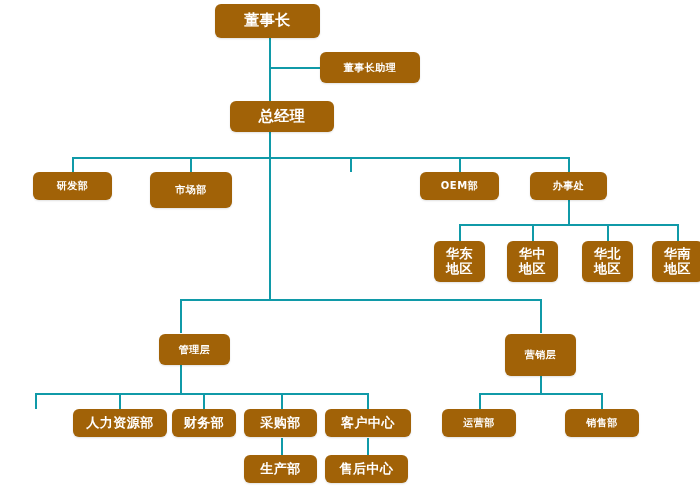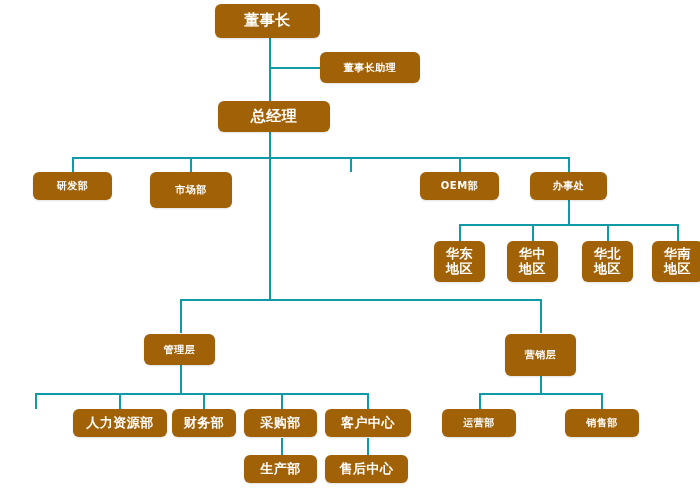--- a/index.html
+++ b/index.html
@@ -88,21 +88,21 @@
 
   <div class="line v" style="left:540px; top:365px; height:29px;"></div>
   <div class="line h" style="left:479px; top:393px; width:124px;"></div>
   <div class="line v" style="left:479px; top:393px; height:16px;"></div>
   <div class="line v" style="left:601px; top:393px; height:16px;"></div>
 
   <div class="node sz-lg" style="left:215px; top:4px; width:105px; height:34px;">董事长</div>
 
   <div class="node sz-md" style="left:320px; top:52px; width:100px; height:31px;">董事长助理</div>
 
-  <div class="node sz-lg" style="left:218px; top:101px; width:112px; height:31px;">总经理</div>
+  <div class="node sz-lg" style="left:230px; top:101px; width:104px; height:31px;">总经理</div>
 
   <div class="node sz-md" style="left:33px; top:172px; width:79px; height:28px;">研发部</div>
 
   <div class="node sz-md" style="left:150px; top:172px; width:82px; height:36px;">市场部</div>
 
 
   <div class="node sz-md" style="left:420px; top:172px; width:79px; height:28px;">OEM部</div>
 
   <div class="node sz-md" style="left:530px; top:172px; width:77px; height:28px;">办事处</div>
 
@@ -111,21 +111,21 @@
 
   <div class="node sz-sm" style="left:507px; top:241px; width:51px; height:41px;">华中
 地区</div>
 
   <div class="node sz-sm" style="left:582px; top:241px; width:51px; height:41px;">华北
 地区</div>
 
   <div class="node sz-sm" style="left:652px; top:241px; width:51px; height:41px;">华南
 地区</div>
 
-  <div class="node sz-md" style="left:144px; top:334px; width:71px; height:31px;">管理层</div>
+  <div class="node sz-md" style="left:159px; top:334px; width:71px; height:31px;">管理层</div>
 
   <div class="node sz-md" style="left:505px; top:334px; width:71px; height:42px;">营销层</div>
 
 
   <div class="node sz-sm" style="left:73px; top:409px; width:94px; height:28px;">人力资源部</div>
 
   <div class="node sz-sm" style="left:172px; top:409px; width:64px; height:28px;">财务部</div>
 
   <div class="node sz-sm" style="left:244px; top:409px; width:73px; height:28px;">采购部</div>
 

